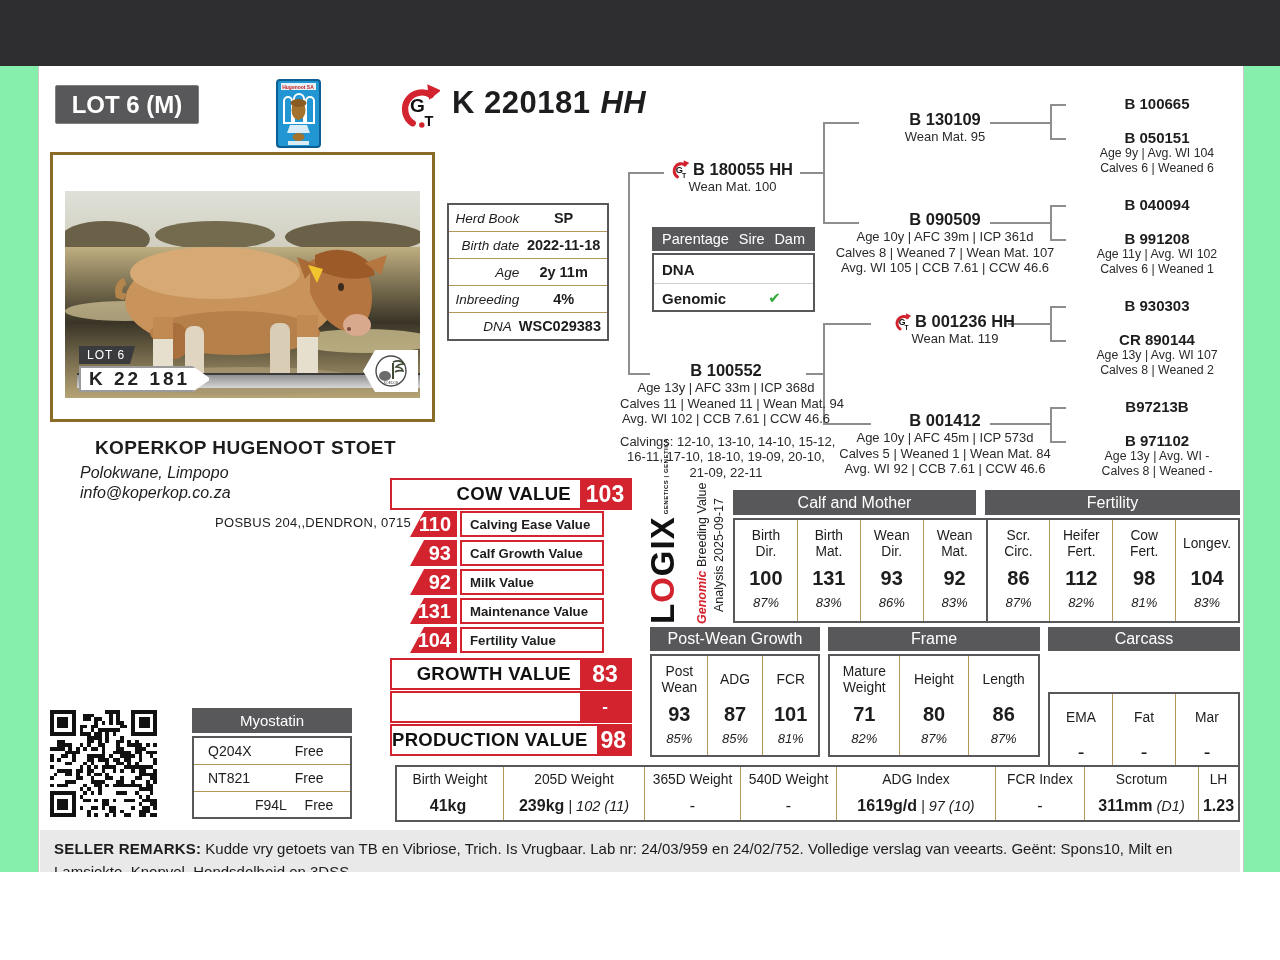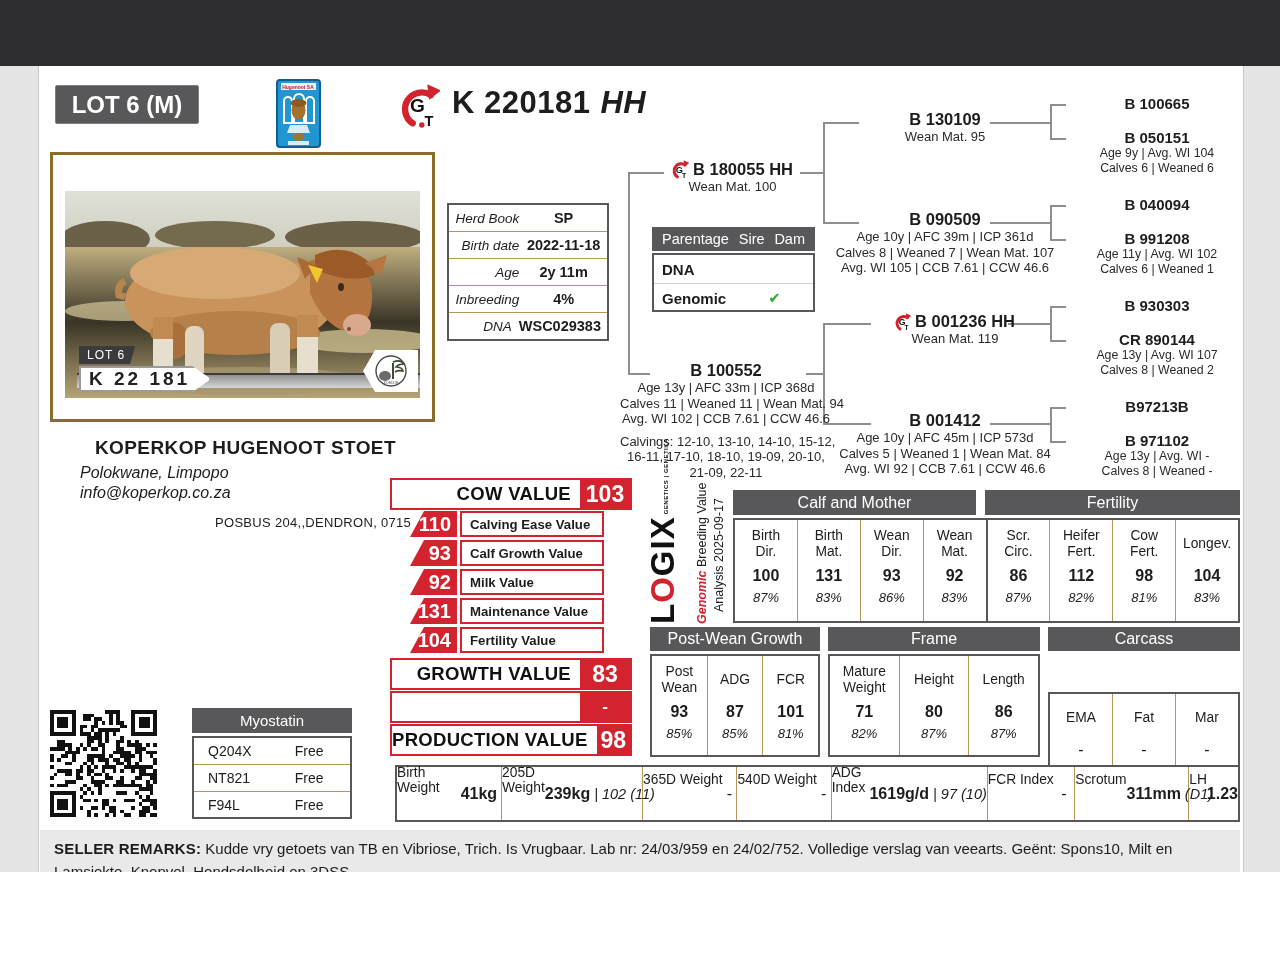--- a/index.html
+++ b/index.html
@@ -1,16 +1,16 @@
 <!DOCTYPE html>
 <html><head>
 <meta charset="utf-8">
 <style>
   html,body{margin:0;padding:0;background:#ffffff;}
-  .canvas{position:relative;width:1280px;height:872px;overflow:hidden;background:#e5e5e5;
+  .canvas{position:relative;width:1280px;height:872px;overflow:hidden;background:#86efac;
     font-family:"Liberation Sans","DejaVu Sans",sans-serif;color:#1d1d1f;}
   .abs{position:absolute;}
   .bar{position:absolute;left:0;width:1280px;background:#2e2e30;}
   .page{position:absolute;left:38px;top:66px;width:1204px;height:823px;background:#fff;
     border-left:1px solid #c9c9c9;border-right:1px solid #c9c9c9;}
   
   .lot-badge{background:#58585a;color:#fff;font-size:24px;font-weight:bold;
     display:flex;align-items:center;justify-content:center;border:1px solid #808082;border-radius:2px;}
   .title{font-size:31px;font-weight:bold;letter-spacing:.5px;white-space:nowrap;}
   .title .suf{font-style:italic;margin-left:10px;}
@@ -68,33 +68,33 @@
   .logix-sub{font-size:6px;font-weight:bold;letter-spacing:.5px;vertical-align:6px;margin-left:2px;}
   .logix-note{position:absolute;transform:rotate(-90deg);transform-origin:0 0;
     font-size:12.5px;line-height:1.35;text-align:center;color:#222;white-space:nowrap;}
   .logix-note .gnm{color:#d2232e;font-style:italic;font-weight:bold;}
   
   .stat-box{position:absolute;border:2.5px solid #58585a;background:#fff;display:flex;}
   .scol{flex:1;display:flex;flex-direction:column;align-items:center;border-right:1px solid #b3985a;padding-top:7px;}
   .scol:last-child{border-right:none;}
   .scol.thick{border-right:2.5px solid #58585a;}
   .sh{font-size:13.8px;line-height:1.15;text-align:center;height:34px;display:flex;flex-direction:column;justify-content:center;}
-  .sv{font-size:16px;font-weight:bold;margin-top:6px;}
+  .sv{font-size:20px;font-weight:bold;margin-top:6px;}
   .sp{font-size:13px;font-style:italic;margin-top:5px;color:#222;}
   
   .wtable{position:absolute;border:2.5px solid #58585a;background:#fff;display:flex;}
-  .wcol{display:flex;flex-direction:row;border-right:1px solid #b3985a;}
+  .wcol{display:flex;flex-direction:column;border-right:1px solid #b3985a;}
   .wcol:last-child{border-right:none;}
   .wh{height:25px;display:flex;align-items:center;justify-content:center;font-size:13.8px;}
   .wv{flex:1;display:flex;align-items:center;justify-content:center;font-size:16px;font-weight:bold;gap:4px;white-space:nowrap;}
   .wv .sub{font-weight:normal;font-style:italic;font-size:14.5px;}
   
   .mtable{position:absolute;border:2.5px solid #58585a;background:#fff;}
   .mtable .row{display:flex;align-items:center;height:26px;border-bottom:1px solid #b3985a;padding:0 14px;}
-  .mtable .row:last-child{border-bottom:none;}
+  .mtable .row:last-child{border-bottom:none;margin-left:47px;}
   .mtable .g{width:58%;font-size:14px;}
   .mtable .s{flex:1;text-align:center;font-size:14px;}
   
   .remarks{position:absolute;background:#e9e9e9;font-size:15px;line-height:1.55;padding:7px 14px;box-sizing:border-box;color:#1c1c1c;}
   .remarks b{letter-spacing:.2px;}
 </style>
 </head>
 <body>
 
 <div class="canvas">

